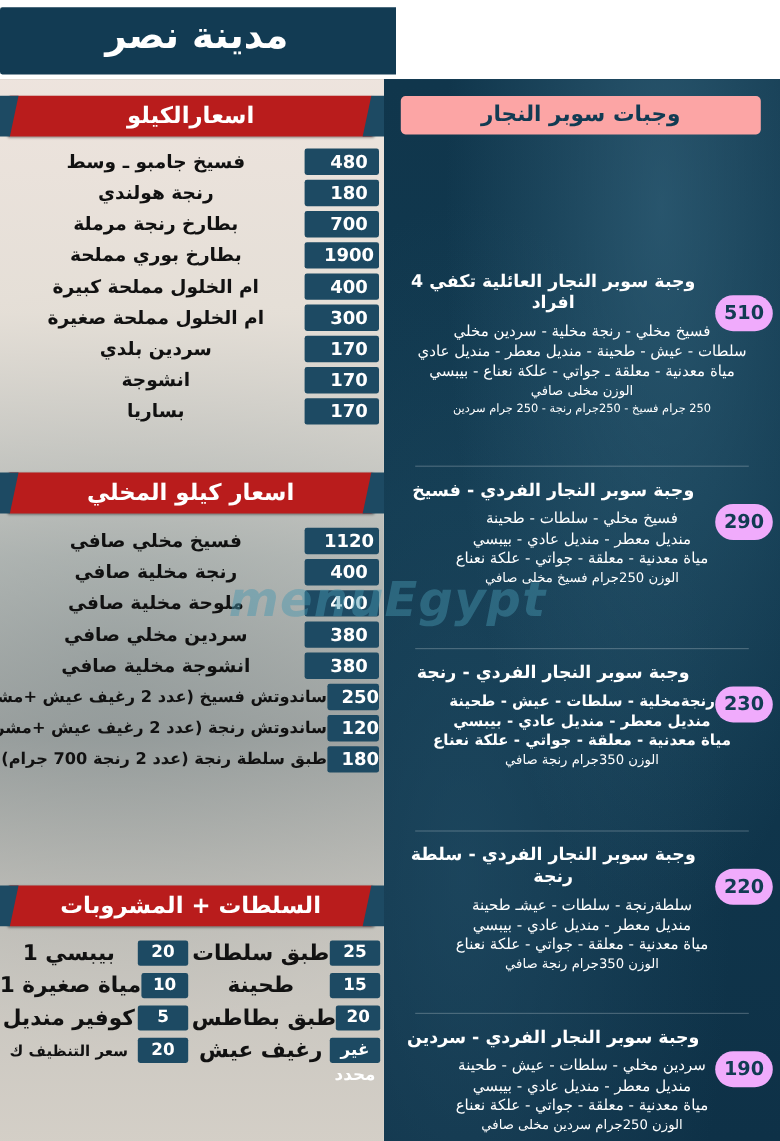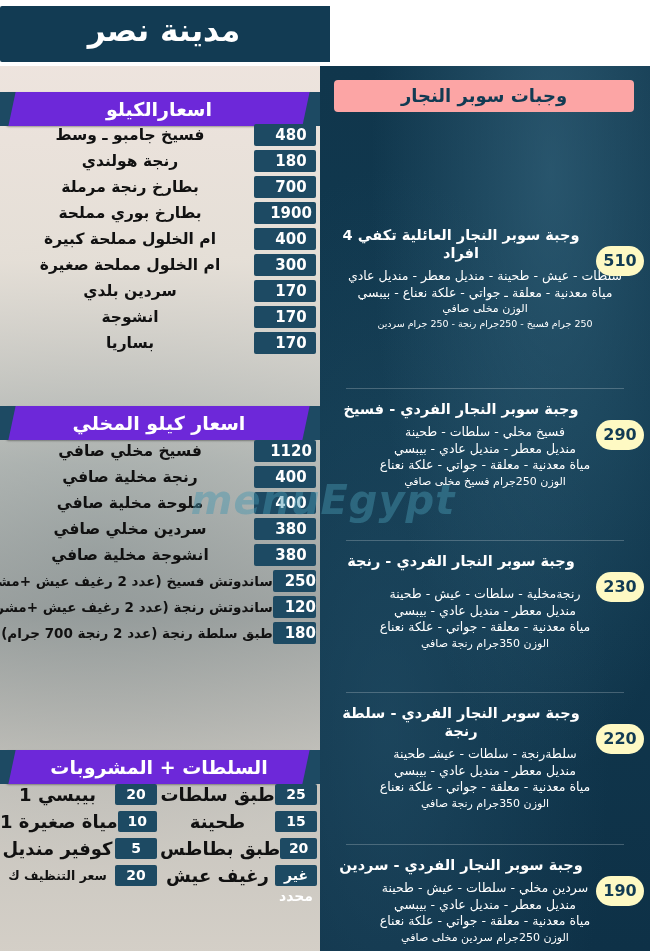--- a/index.html
+++ b/index.html
@@ -39,27 +39,26 @@
     overflow: hidden;
   }
   .left-bg {
     position: absolute; inset: 0;
     background:
       linear-gradient(180deg, rgba(238,228,222,0.9) 0%, rgba(228,222,214,0.85) 22%, rgba(150,160,160,0.55) 45%, rgba(120,130,132,0.6) 62%, rgba(175,175,170,0.6) 80%, rgba(205,200,192,0.75) 100%),
       radial-gradient(circle at 30% 55%, rgba(90,110,115,0.35), transparent 60%);
   }
   .section-banner {
     position: absolute; left: 6px; width: 306px; height: 34px;
-    background: #6d28d9;
+    background: #b91c1c;
     color: #fff;
     font-size: 19px; font-weight: bold;
     text-align: center; line-height: 34px;
     border-radius: 3px;
     box-shadow: 0 1px 2px rgba(0,0,0,.35);
-    margin-top: 12px;
   }
   .section-banner.brush::before,
   .section-banner.brush::after {
     content: ""; position: absolute; top: 0; height: 34px; width: 18px;
     background: #1d4a63;
   }
   .section-banner.brush::before { left: -12px; transform: skewX(-12deg); }
   .section-banner.brush::after { right: -12px; transform: skewX(-12deg); }
 
   .price-list { position: absolute; left: 0; width: 320px; }
@@ -133,21 +132,21 @@
     color: #ffffff; direction: rtl; text-align: center;
   }
   .meal-title {
     font-size: 14.5px; font-weight: bold; color: #ffffff;
     padding: 0 58px 0 10px;
     line-height: 18px;
   }
   .meal-badge {
     position: absolute; right: 6px; top: 20px;
     width: 48px; height: 30px; border-radius: 16px;
-    background: #fef9c3; color: #123b53;
+    background: #f0abfc; color: #123b53;
     font-size: 16px; font-weight: bold;
     text-align: center; line-height: 30px;
     direction: ltr;
   }
   .meal-line {
     font-size: 12.5px; color: #ffffff; line-height: 16.5px;
     padding: 0 8px;
   }
   .meal-weight {
     font-size: 11px; color: #ffffff; line-height: 15px; padding: 0 8px;
@@ -302,20 +301,21 @@
   </div>
 
   <div class="right-col">
     <div class="right-bg"></div>
     <div class="meals-banner">وجبات سوبر النجار</div>
     <div id="meals-host">
         <div class="meal" style="top: 160px;">
           <div class="meal-badge">510</div>
           <div class="meal-title">وجبة سوبر النجار العائلية تكفي 4 افراد</div>
           <div style="margin-top: 6px;">
+            <div class="meal-line">فسيخ مخلي - رنجة مخلية - سردين مخلي</div>
             <div class="meal-line">سلطات - عيش - طحينة - منديل معطر - منديل عادي</div>
             <div class="meal-line">مياة معدنية - معلقة ـ جواتي - علكة نعناع - بيبسي</div>
           </div>
           <div class="meal-weight">الوزن مخلى صافي</div>
           <div class="meal-weight tiny">250 جرام فسيخ - 250جرام رنجة  -  250 جرام سردين</div>
         </div>
         <div class="divider" style="top: 322px;"></div>
         <div class="meal" style="top: 334px;">
           <div class="meal-badge">290</div>
           <div class="meal-title">وجبة سوبر النجار الفردي - فسيخ</div>
@@ -323,21 +323,21 @@
             <div class="meal-line">فسيخ مخلي - سلطات - طحينة</div>
             <div class="meal-line">منديل معطر - منديل عادي - بيبسي</div>
             <div class="meal-line">مياة معدنية - معلقة - جواتي - علكة نعناع</div>
           </div>
           <div class="meal-weight">الوزن 250جرام  فسيخ مخلى صافي</div>
         </div>
         <div class="divider" style="top: 474px;"></div>
         <div class="meal" style="top: 486px;">
           <div class="meal-badge">230</div>
           <div class="meal-title">وجبة سوبر النجار الفردي - رنجة</div>
-          <div style="margin-top: 16px;">
+          <div style="margin-top: 6px; font-weight: bold;">
             <div class="meal-line">رنجةمخلية - سلطات - عيش - طحينة</div>
             <div class="meal-line">منديل معطر - منديل عادي - بيبسي</div>
             <div class="meal-line">مياة معدنية - معلقة - جواتي - علكة نعناع</div>
           </div>
           <div class="meal-weight">الوزن 350جرام رنجة صافي</div>
         </div>
         <div class="divider" style="top: 626px;"></div>
         <div class="meal" style="top: 638px;">
           <div class="meal-badge">220</div>
           <div class="meal-title">وجبة سوبر النجار الفردي - سلطة رنجة</div>

